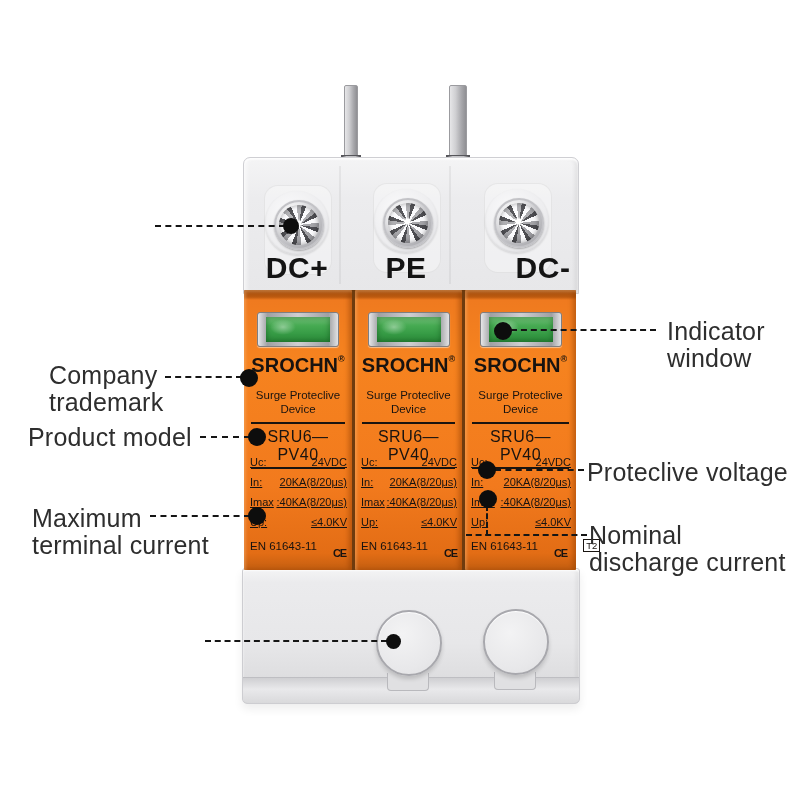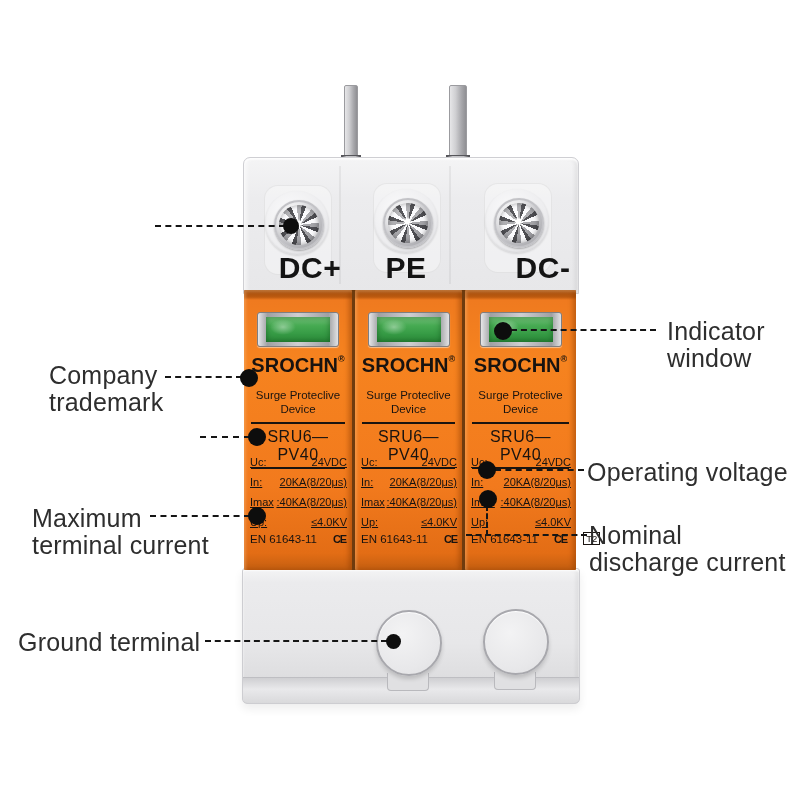--- a/index.html
+++ b/index.html
@@ -67,21 +67,21 @@
   .mod-prod{position:absolute;top:98px;left:0;right:0;text-align:center;
        font-size:11.5px;line-height:14px;white-space:pre-line;font-weight:400;}
   .mod-model{position:absolute;top:132px;left:7px;right:7px;text-align:center;
        border-top:2px solid #1a1410;border-bottom:2px solid #1a1410;
        padding:4px 0 3px;font-size:16px;letter-spacing:.5px;}
   .mod-specs{position:absolute;top:162px;left:6px;right:5px;text-decoration:underline;}
   .spec-row{display:flex;justify-content:space-between;align-items:center;height:20px;
        font-size:11px;}
   .mod-cert{position:absolute;top:242px;left:6px;right:4px;display:flex;align-items:center;
        gap:16px;font-size:11.5px;white-space:nowrap;}
-  .ce-mark{font-size:11px;font-weight:700;letter-spacing:-1px;transform:scaleY(1.05);}
+  .ce-mark{font-size:11px;font-weight:700;letter-spacing:-1px;transform:scaleY(1.05);margin-top:15px;}
   .t2-badge{border:1px solid #1a1410;font-size:9.5px;line-height:11px;padding:0 2px;}
 
   
   .base{position:absolute;left:242px;top:568px;width:336px;height:134px;z-index:1;
        background:linear-gradient(180deg,#f4f4f5 0%,#ebebed 10%,#e7e7e9 55%,#dedee0 80%,#d7d7d9 100%);
        border:1px solid #cdcdd1;border-radius:3px 3px 5px 5px;
        box-shadow:inset 0 2px 2px rgba(255,255,255,.9),inset -3px 0 4px rgba(0,0,0,.06),
                   0 5px 10px rgba(0,0,0,.07);}
   .base-lip{position:absolute;left:0;right:0;bottom:0;height:25px;
        background:linear-gradient(180deg,#cfcfd2,#e9e9eb 45%,#d9d9db 100%);
@@ -125,21 +125,21 @@
     </div>
     <div class="terminal" style="left:517px;top:221px;">
       <div class="cavity" style="left:-33px;top:-38px;"></div>
       <div class="boss" style="left:-32px;top:-32px;"></div>
       <div class="screw-head" style="left:-23px;top:-23px;">
         <div class="screw-star"></div>
         <div class="screw-glint"></div>
       </div>
     </div>
 
-    <div class="terminal-label" style="left:297px;margin-left:13px;">DC+</div>
+    <div class="terminal-label" style="left:297px;">DC+</div>
     <div class="terminal-label" style="left:406px;">PE</div>
     <div class="terminal-label" style="left:518px;margin-left:25px;">DC-</div>
 
     <div class="modules">
 
       <div class="module" style="left:0;width:108px;">
         <div class="ind-frame">
           <div class="ind-green">
             <div class="ind-shine"></div>
           </div>
@@ -248,26 +248,26 @@
       <div class="base-lip"></div>
       <div class="din-tab" style="left:144px;top:104px;"></div>
       <div class="din-tab" style="left:251px;top:103px;"></div>
       <div class="knockout" style="left:133px;top:41px;"></div>
       <div class="knockout" style="left:240px;top:40px;"></div>
     </div>
   </div>
 
   <div class="callout-label" style="left:49px;top:362px;">Company
 trademark</div>
+  <div class="callout-label" style="left:28px;top:424px;">Product model</div>
   <div class="callout-label" style="left:32px;top:505px;">Maximum
 terminal current</div>
-  <div class="callout-label" style="left:18px;top:629px;">Ground terminal</div>
   <div class="callout-label" style="left:667px;top:318px;">Indicator
 window</div>
-  <div class="callout-label" style="left:587px;top:459px;">Operating voltage</div>
+  <div class="callout-label" style="left:587px;top:459px;">Proteclive voltage</div>
   <div class="callout-label" style="left:589px;top:522px;">Nominal
 discharge current</div>
 
   <div class="dash-h" style="left:155px;top:225px;width:130px;"></div>
   <div class="dash-h" style="left:165px;top:376px;width:77px;"></div>
   <div class="dash-h" style="left:200px;top:436px;width:50px;"></div>
   <div class="dash-h" style="left:150px;top:515px;width:100px;"></div>
   <div class="dash-h" style="left:205px;top:640px;width:182px;"></div>
   <div class="dash-h" style="left:511px;top:329px;width:145px;"></div>
   <div class="dash-h" style="left:495px;top:469px;width:89px;"></div>

